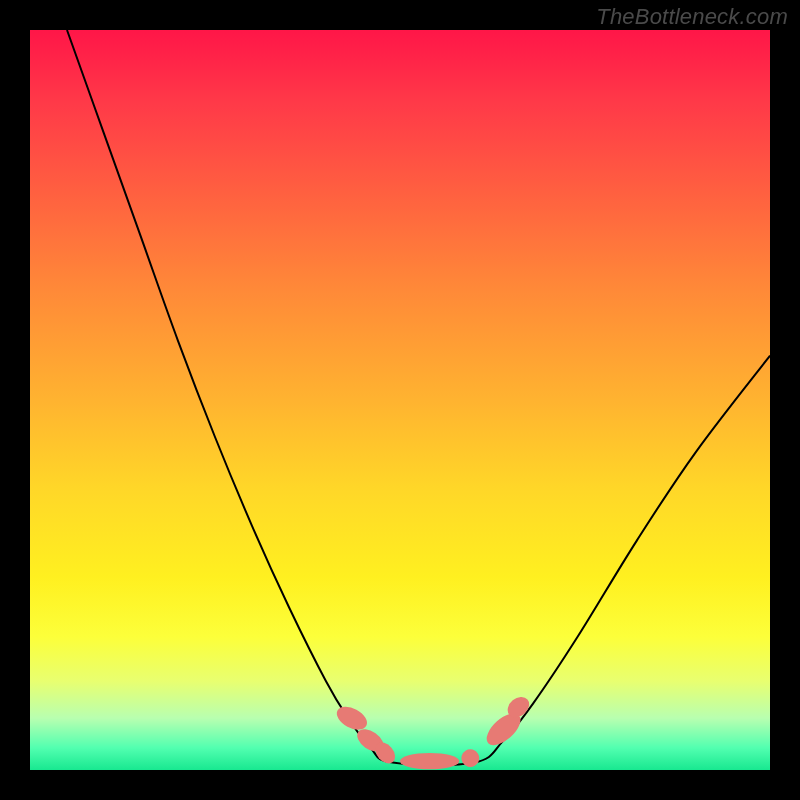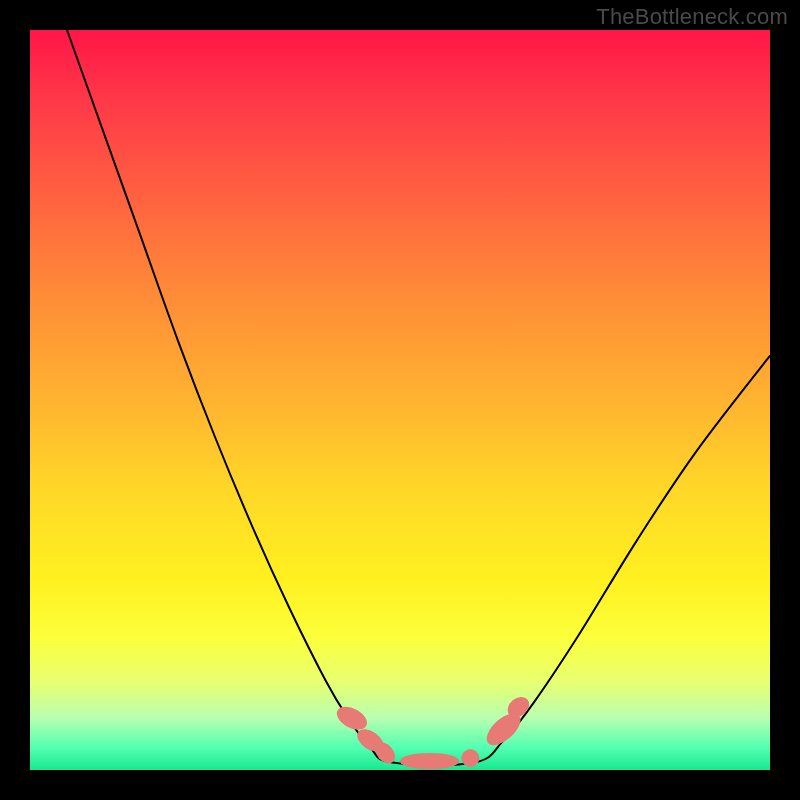--- a/index.html
+++ b/index.html
@@ -9,20 +9,21 @@
     height: 800px;
     overflow: hidden;
     background: #000;
     font-family: Arial, Helvetica, sans-serif;
   }
   .frame {
     position: relative;
     width: 800px;
     height: 800px;
     background: #000;
+    font-style: italic;
   }
   .plot-area {
     position: absolute;
     left: 30px;
     top: 30px;
     width: 740px;
     height: 740px;
     background: linear-gradient(
       to bottom,
       #ff1648 0%,

